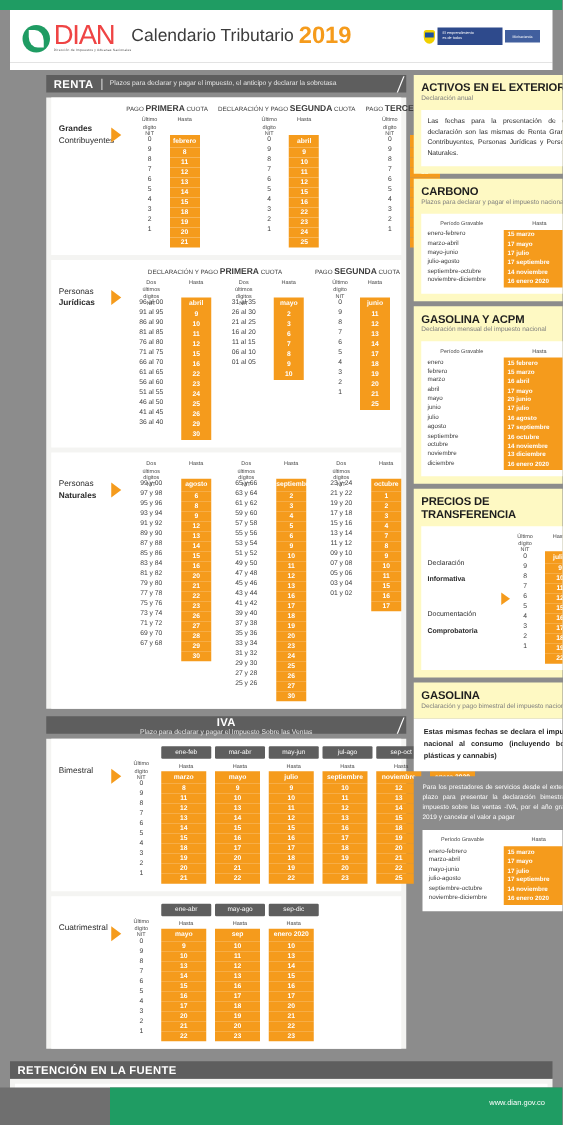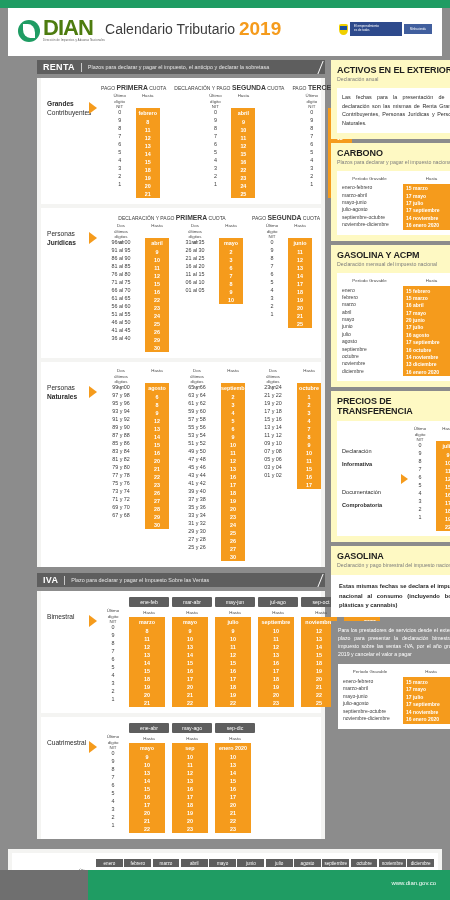--- a/index.html
+++ b/index.html
@@ -19,21 +19,21 @@
   }
   .logo { display:flex; align-items:flex-end; }
   .logo-mark {
     width:22px;height:22px;border-radius:50%;
     background:#1f9c63; margin-right:3px; position:relative;
   }
   .logo-mark:after{
     content:""; position:absolute; left:5px; top:4px; width:12px;height:14px;
     background:#fff; border-radius:0 60% 0 60%;
   }
-  .logo-text { font-weight:bold; font-size:22px; letter-spacing:-1px; color:#4d7c0f; line-height:1; }
+  .logo-text { font-weight:normal; font-size:22px; letter-spacing:-1px; color:#ef4444; line-height:1; }
   .logo-sub { font-size:2.6px; color:#555; letter-spacing:.2px; }
   .hdr-title { flex:1; font-size:14px; color:#3c3c3c; }
   .hdr-year { color:#f59b1c; font-weight:bold; font-size:19px; vertical-align:-1px; }
   .gov-badge { display:flex; align-items:center; gap:2px; }
   .gov-shield { width:9px;height:11px;background:#f0d000; border-radius:2px 2px 50% 50%; position:relative;}
   .gov-shield:after{content:"";position:absolute;left:1px;top:2px;width:7px;height:4px;background:#1c4f9c;}
   .gov-box { background:#2e4a8c; color:#fff; font-size:3px; padding:3px 4px; line-height:1.3; width:52px;}
   .gov-box2 { background:#415f9e; color:#fff; font-size:2.8px; padding:3px 3px; width:28px; text-align:center;}
 
   
@@ -517,21 +517,21 @@
                     <div class="cell o n">15</div>
                     <div class="cell o n">16</div>
                     <div class="cell o n">17</div>
                   </div>
                 </div>
               </div>
             </div>
         </div>
       </div>
 
-      <div class="secbar" style="margin-top:6px;">
+      <div class="secbar" style="margin-top:6px;flex-direction:column;">
         <span class="t">IVA</span>
         <span class="div"></span>
         <span class="d">Plazo para declarar y pagar el Impuesto Sobre las Ventas</span>
         <span class="slash"></span>
       </div>
       <div class="panel">
         <div class="whitebox grp" style="margin:4px;">
           <div class="grp-label">Bimestral</div>
           <div class="arrow-wrap">
               <div class="arrow"></div>
@@ -876,20 +876,23 @@
                   </div>
                 </div>
               </div>
             </div>
           </div>
       </div>
     </div>
   </div>
 
   <div style="padding:6px 8px 0 8px;">
+    <div class="secbar">
+      <span class="t">RETENCIÓN EN LA FUENTE</span>
+    </div>
     <div class="panel" style="padding:4px;">
       <div class="whitebox ret-wrap">
         <div class="grp-label" style="padding-top:14px;">
           <span>Declaración</span><br>
           <span>mensual</span>
         </div>
         <div class="arrow-wrap">
             <div class="arrow" style="top:16px;"></div>
           </div>
         <div class="ret-dig">

